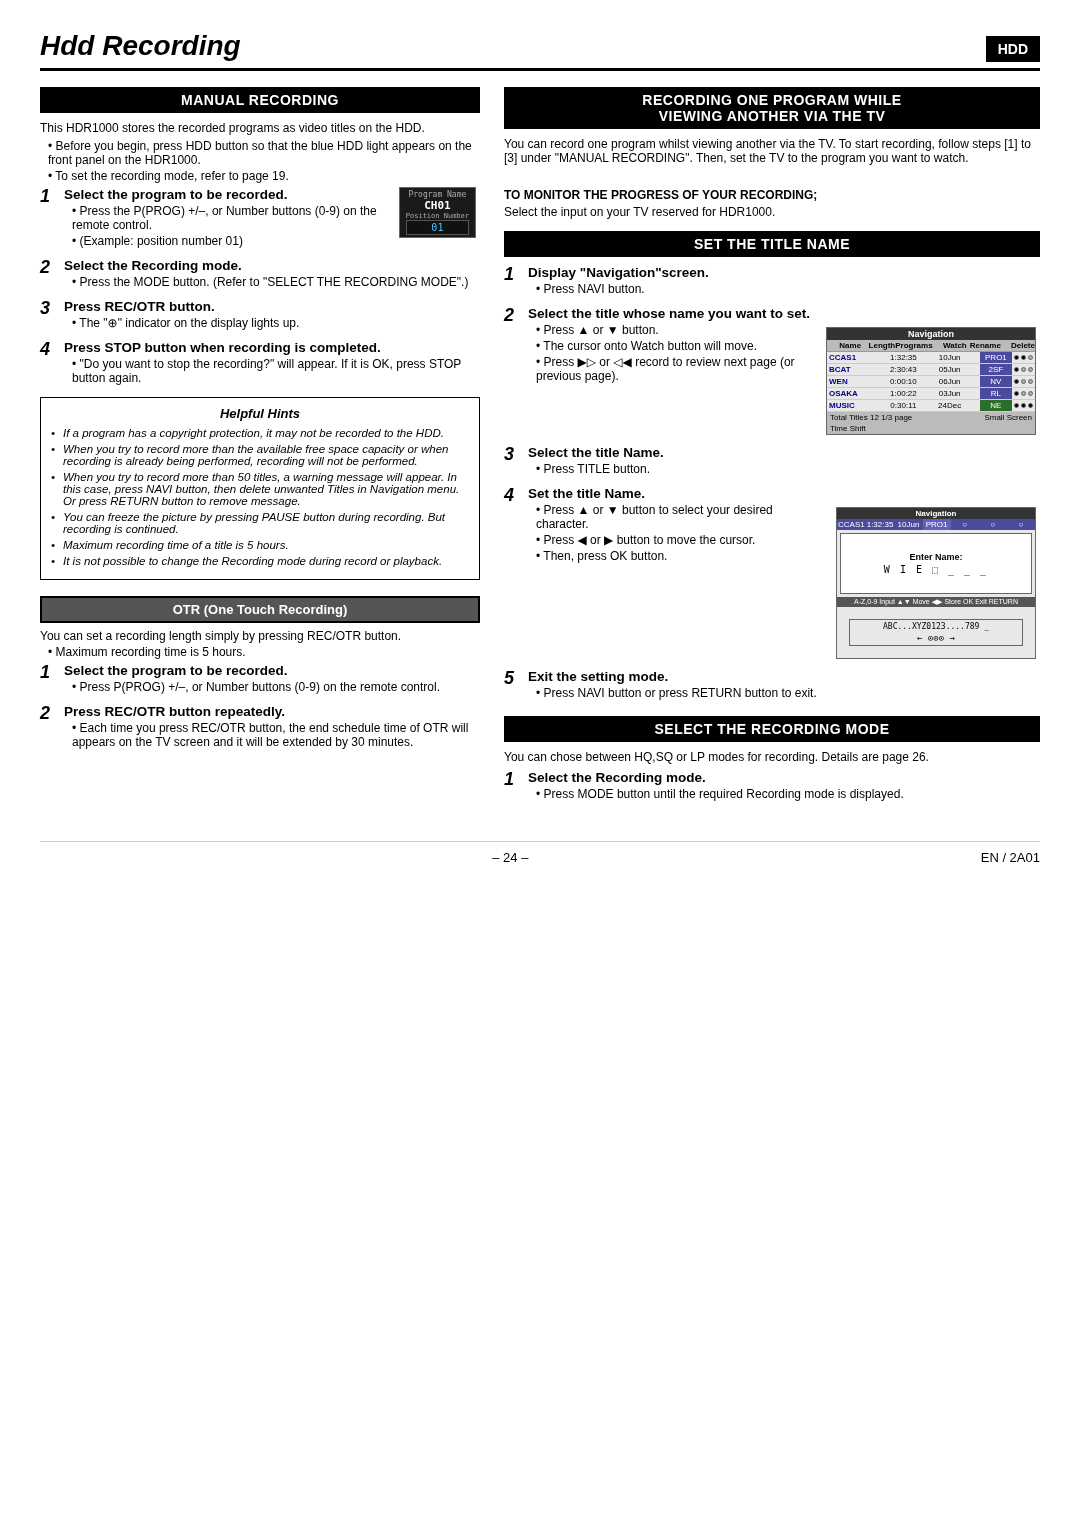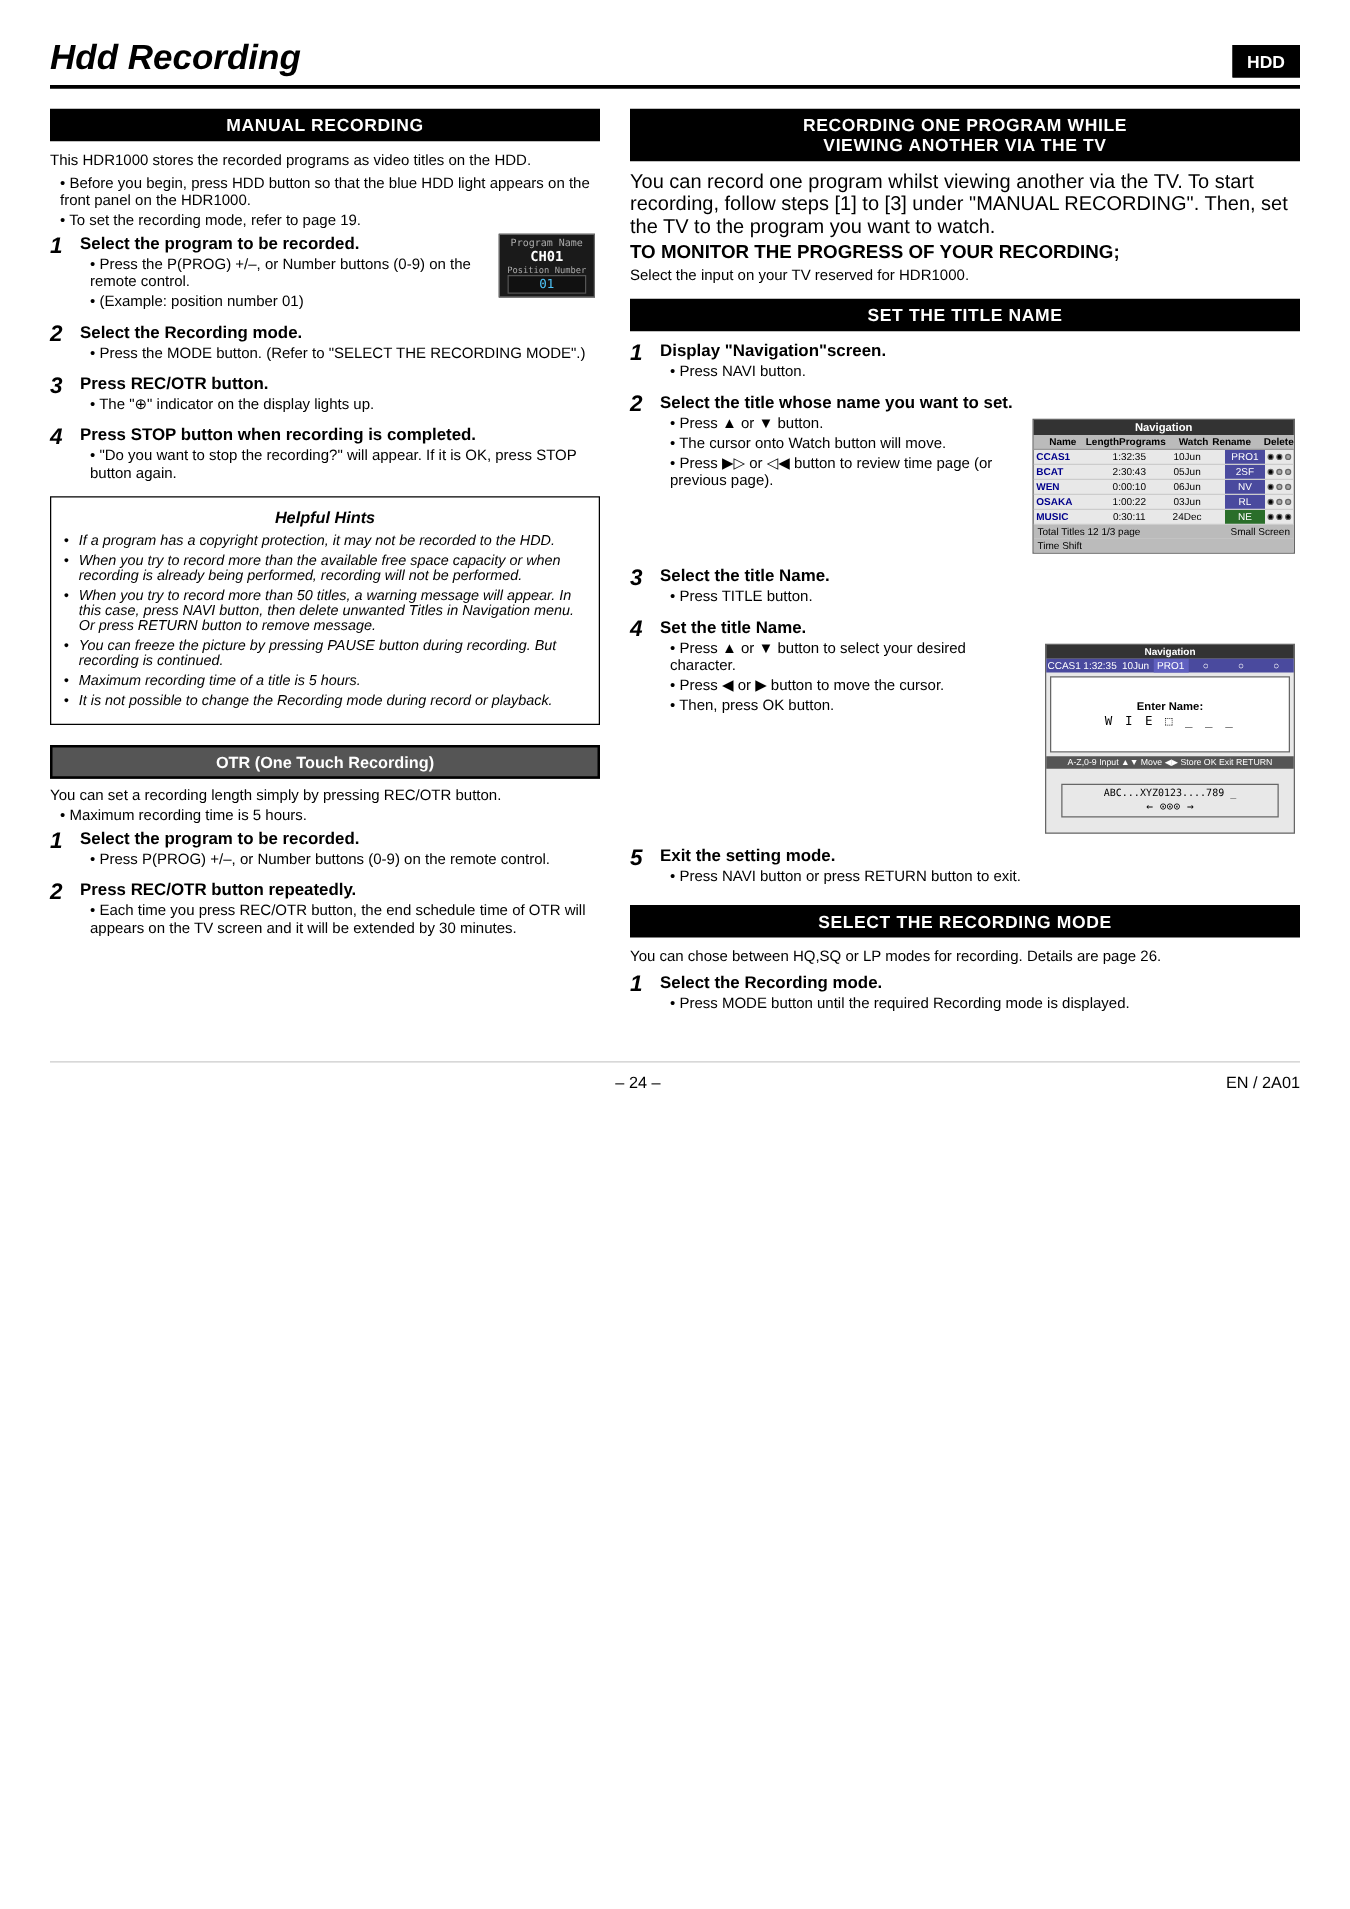--- a/index.html
+++ b/index.html
@@ -378,24 +378,24 @@
     </div>
   </div>
 
   <div class="col-right">
 
     <div>
       <div class="section-header">
         <span>RECORDING ONE PROGRAM WHILE</span><br>
         <span>VIEWING ANOTHER VIA THE TV</span>
       </div>
-      <p style="font-size:16px;margin-bottom:2px;">You can record one program whilst viewing another via the TV. To start recording, follow steps [1] to [3] under "MANUAL RECORDING". Then, set the TV to the program you want to watch.</p>
+      <p style="font-size:12px;margin-bottom:22px;">You can record one program whilst viewing another via the TV. To start recording, follow steps [1] to [3] under "MANUAL RECORDING". Then, set the TV to the program you want to watch.</p>
 
       <div style="margin-bottom:3px;">
-        <strong style="font-size:15px;">TO MONITOR THE PROGRESS OF YOUR RECORDING;</strong>
+        <strong style="font-size:12px;">TO MONITOR THE PROGRESS OF YOUR RECORDING;</strong>
       </div>
       <p style="font-size:12px;margin-bottom:12px;">Select the input on your TV reserved for HDR1000.</p>
     </div>
 
     <div>
       <div class="section-header">SET THE TITLE NAME</div>
 
       <div class="step">
         <span class="step-num">1</span>
         <div class="step-content">
@@ -482,21 +482,21 @@
               <span>Small Screen</span>
             </div>
             <div class="nav-footer" style="justify-content:flex-start;">
               <span>Time Shift</span>
             </div>
           </div>
 
           <ul class="bullet-list">
             <li>Press ▲ or ▼ button.</li>
             <li>The cursor onto Watch button will move.</li>
-            <li>Press ▶▷ or ◁◀ button to review time page (or previous page).</li>
+            <li>Press ▶▷ or ◁◀ record to review next page (or previous page).</li>
           </ul>
         </div>
       </div>
 
       <div class="step">
         <span class="step-num">3</span>
         <div class="step-content">
           <div class="step-title">Select the title Name.</div>
           <ul class="bullet-list">
             <li>Press TITLE button.</li>

